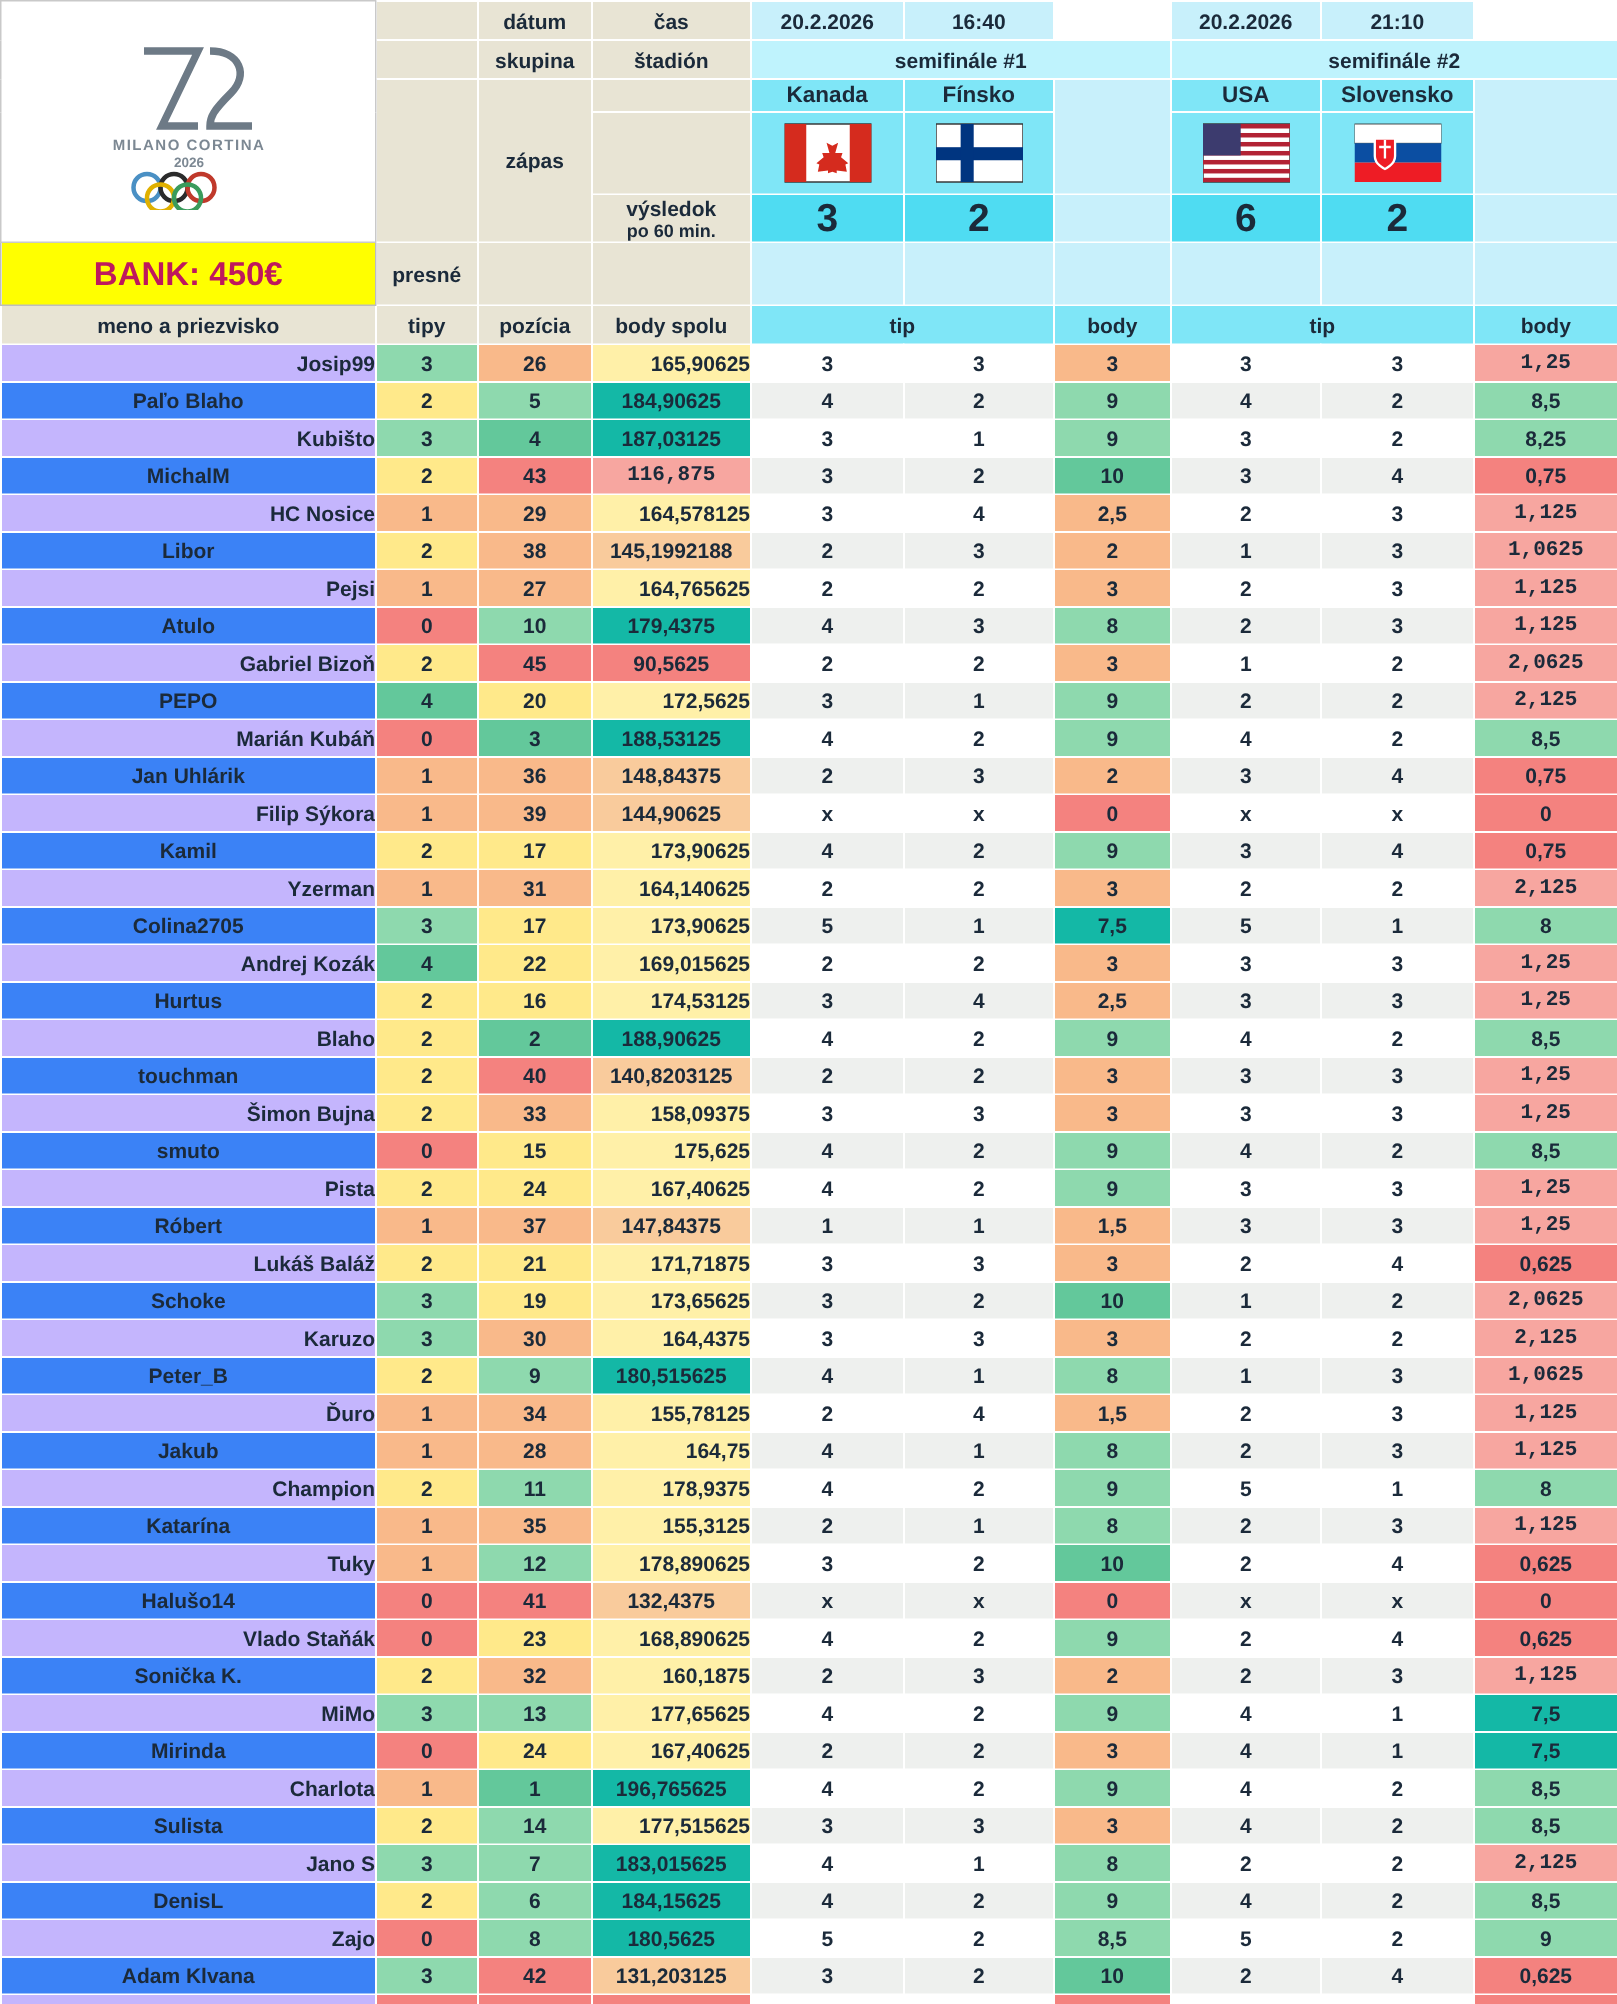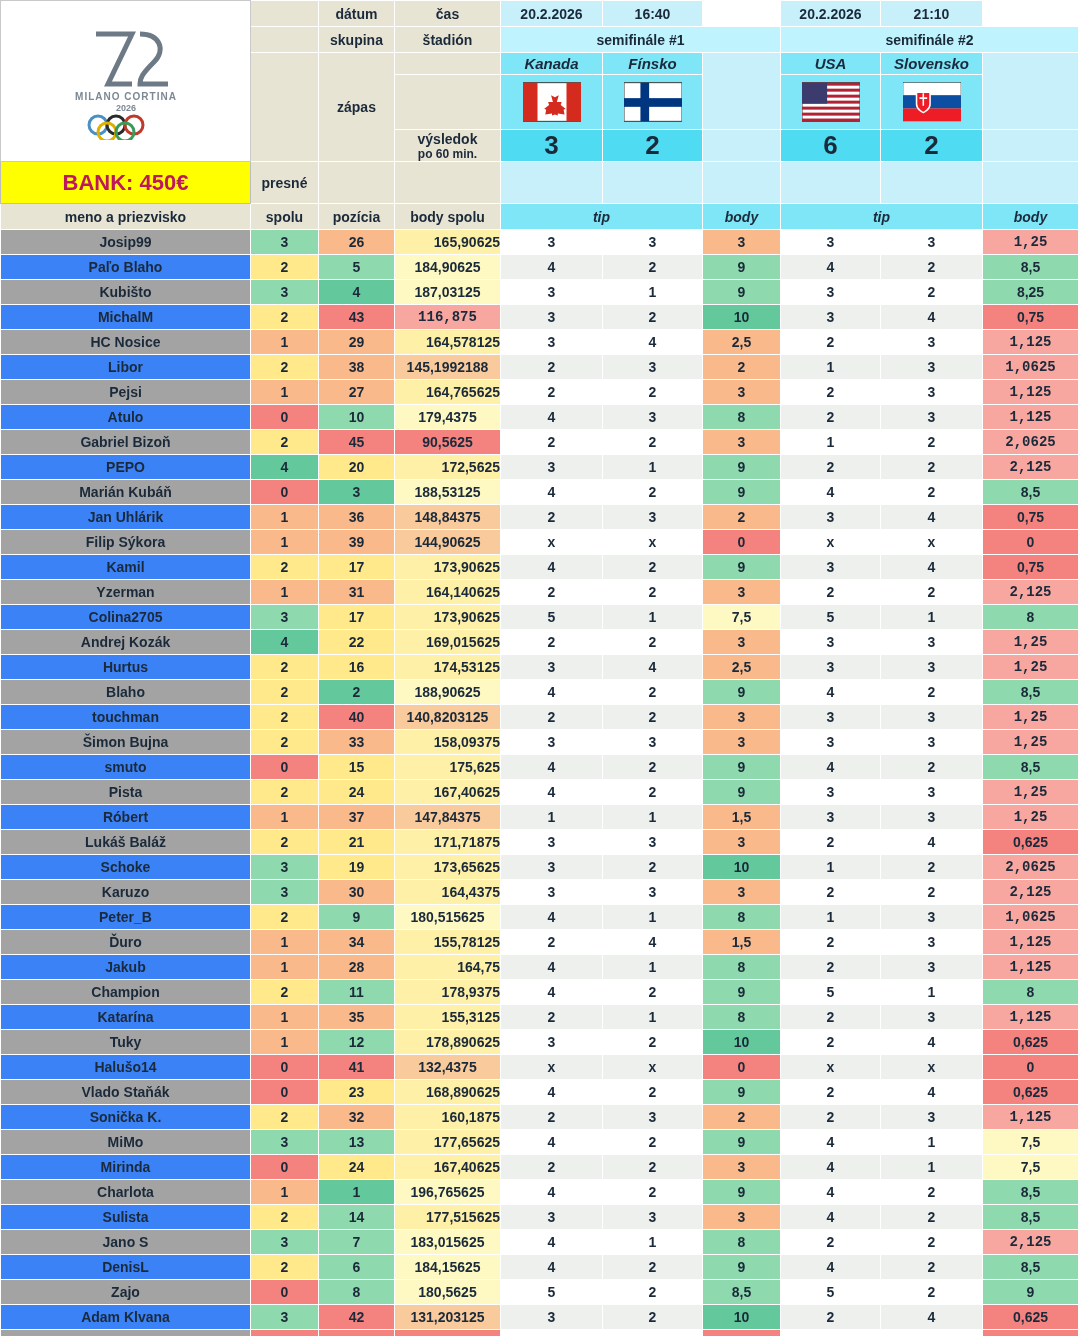--- a/index.html
+++ b/index.html
@@ -50,39 +50,39 @@
   }
   .bank-cell {
     background: #ffff00;
     font-size: 22px;
     color: #be185d;
     border: 1px solid #bdbdbd;
     height: 42px;
   }
   .beige { background: #e8e4d4; }
   .cyan-lt { background: #c8f0fb; }
-  .cyan { background: #7fe6f7; font-style: italic; }
+  .cyan { background: #7fe6f7; }
   .cyan-d { background: #4fdcf2; }
   .cyan-pale { background: #bff3fd; }
   .white { background: #ffffff; }
   .hdrtxt { font-size: 14px; }
 
   .team-name { font-size: 15px; }
   .score { font-size: 26px; }
 
   .row-name {
     font-size: 14px;
     height: 25px;
   }
-  .name-a { background: #a3a3a3; }
+  .name-a { background: #c4b5fd; text-align: right; }
   .name-b { background: #3b82f6; }
 
   .g1 { background: #63c89b; } 
   .g2 { background: #8ed9ae; }
-  .g3 { background: #fef9c3; }
+  .g3 { background: #14b8a6; }
   .y1 { background: #ffe98a; }
   .y2 { background: #fff0a8; text-align: right; }
   .o1 { background: #f9b98a; }
   .o2 { background: #f9cb9c; }
   .r1 { background: #f4827f; }
   .r2 { background: #f7a6a0; font-family: Liberation Mono, monospace; }
   .gy { background: #eef0ee; }
 
   .flag { display:inline-block; vertical-align: middle; }
   .logo-svg { display:block; margin: 0 auto; }
@@ -220,21 +220,21 @@
       <td class="cyan-lt"></td>
       <td class="cyan-lt"></td>
       <td class="cyan-lt"></td>
       <td class="cyan-lt"></td>
       <td class="cyan-lt"></td>
       <td class="cyan-lt"></td>
     </tr>
 
     <tr class="hdr-row">
       <td class="beige hdrtxt">meno a priezvisko</td>
-      <td class="beige hdrtxt">spolu</td>
+      <td class="beige hdrtxt">tipy</td>
       <td class="beige hdrtxt">pozícia</td>
       <td class="beige hdrtxt">body spolu</td>
       <td class="cyan hdrtxt" colspan="2">tip</td>
       <td class="cyan hdrtxt">body</td>
       <td class="cyan hdrtxt" colspan="2">tip</td>
       <td class="cyan hdrtxt">body</td>
     </tr>
   </tbody>
   <tbody id="rows-body">
         <tr class="row-name">

